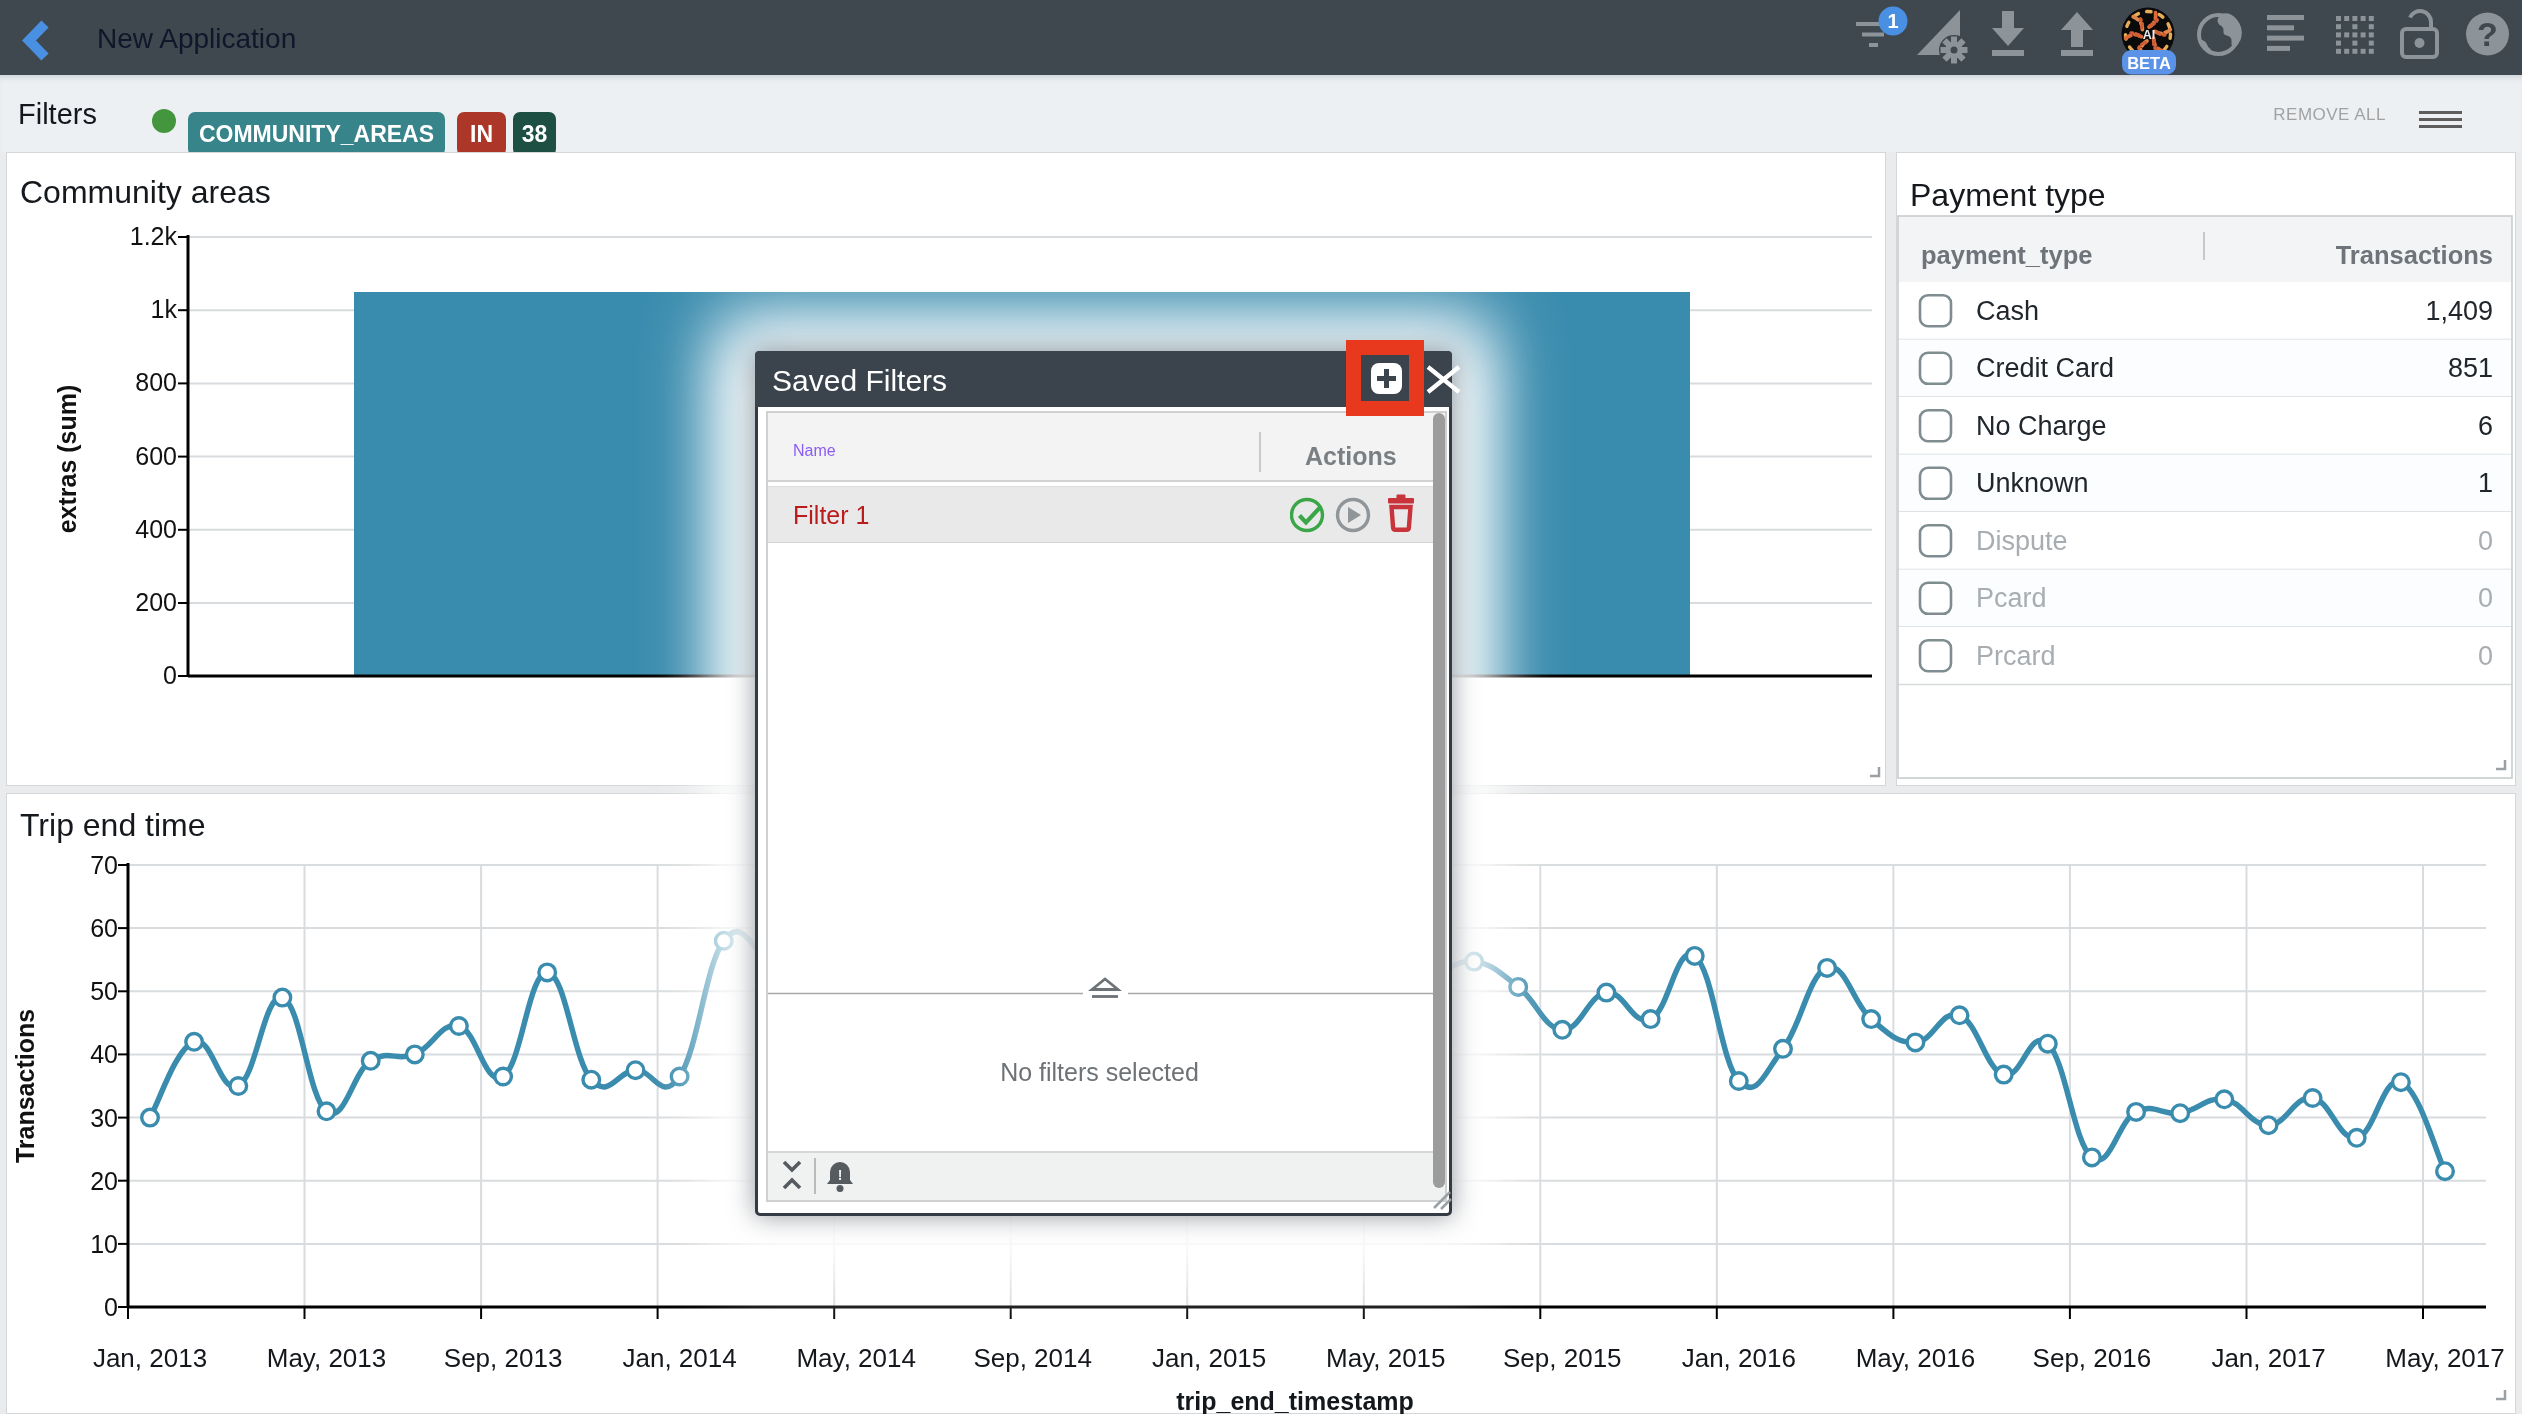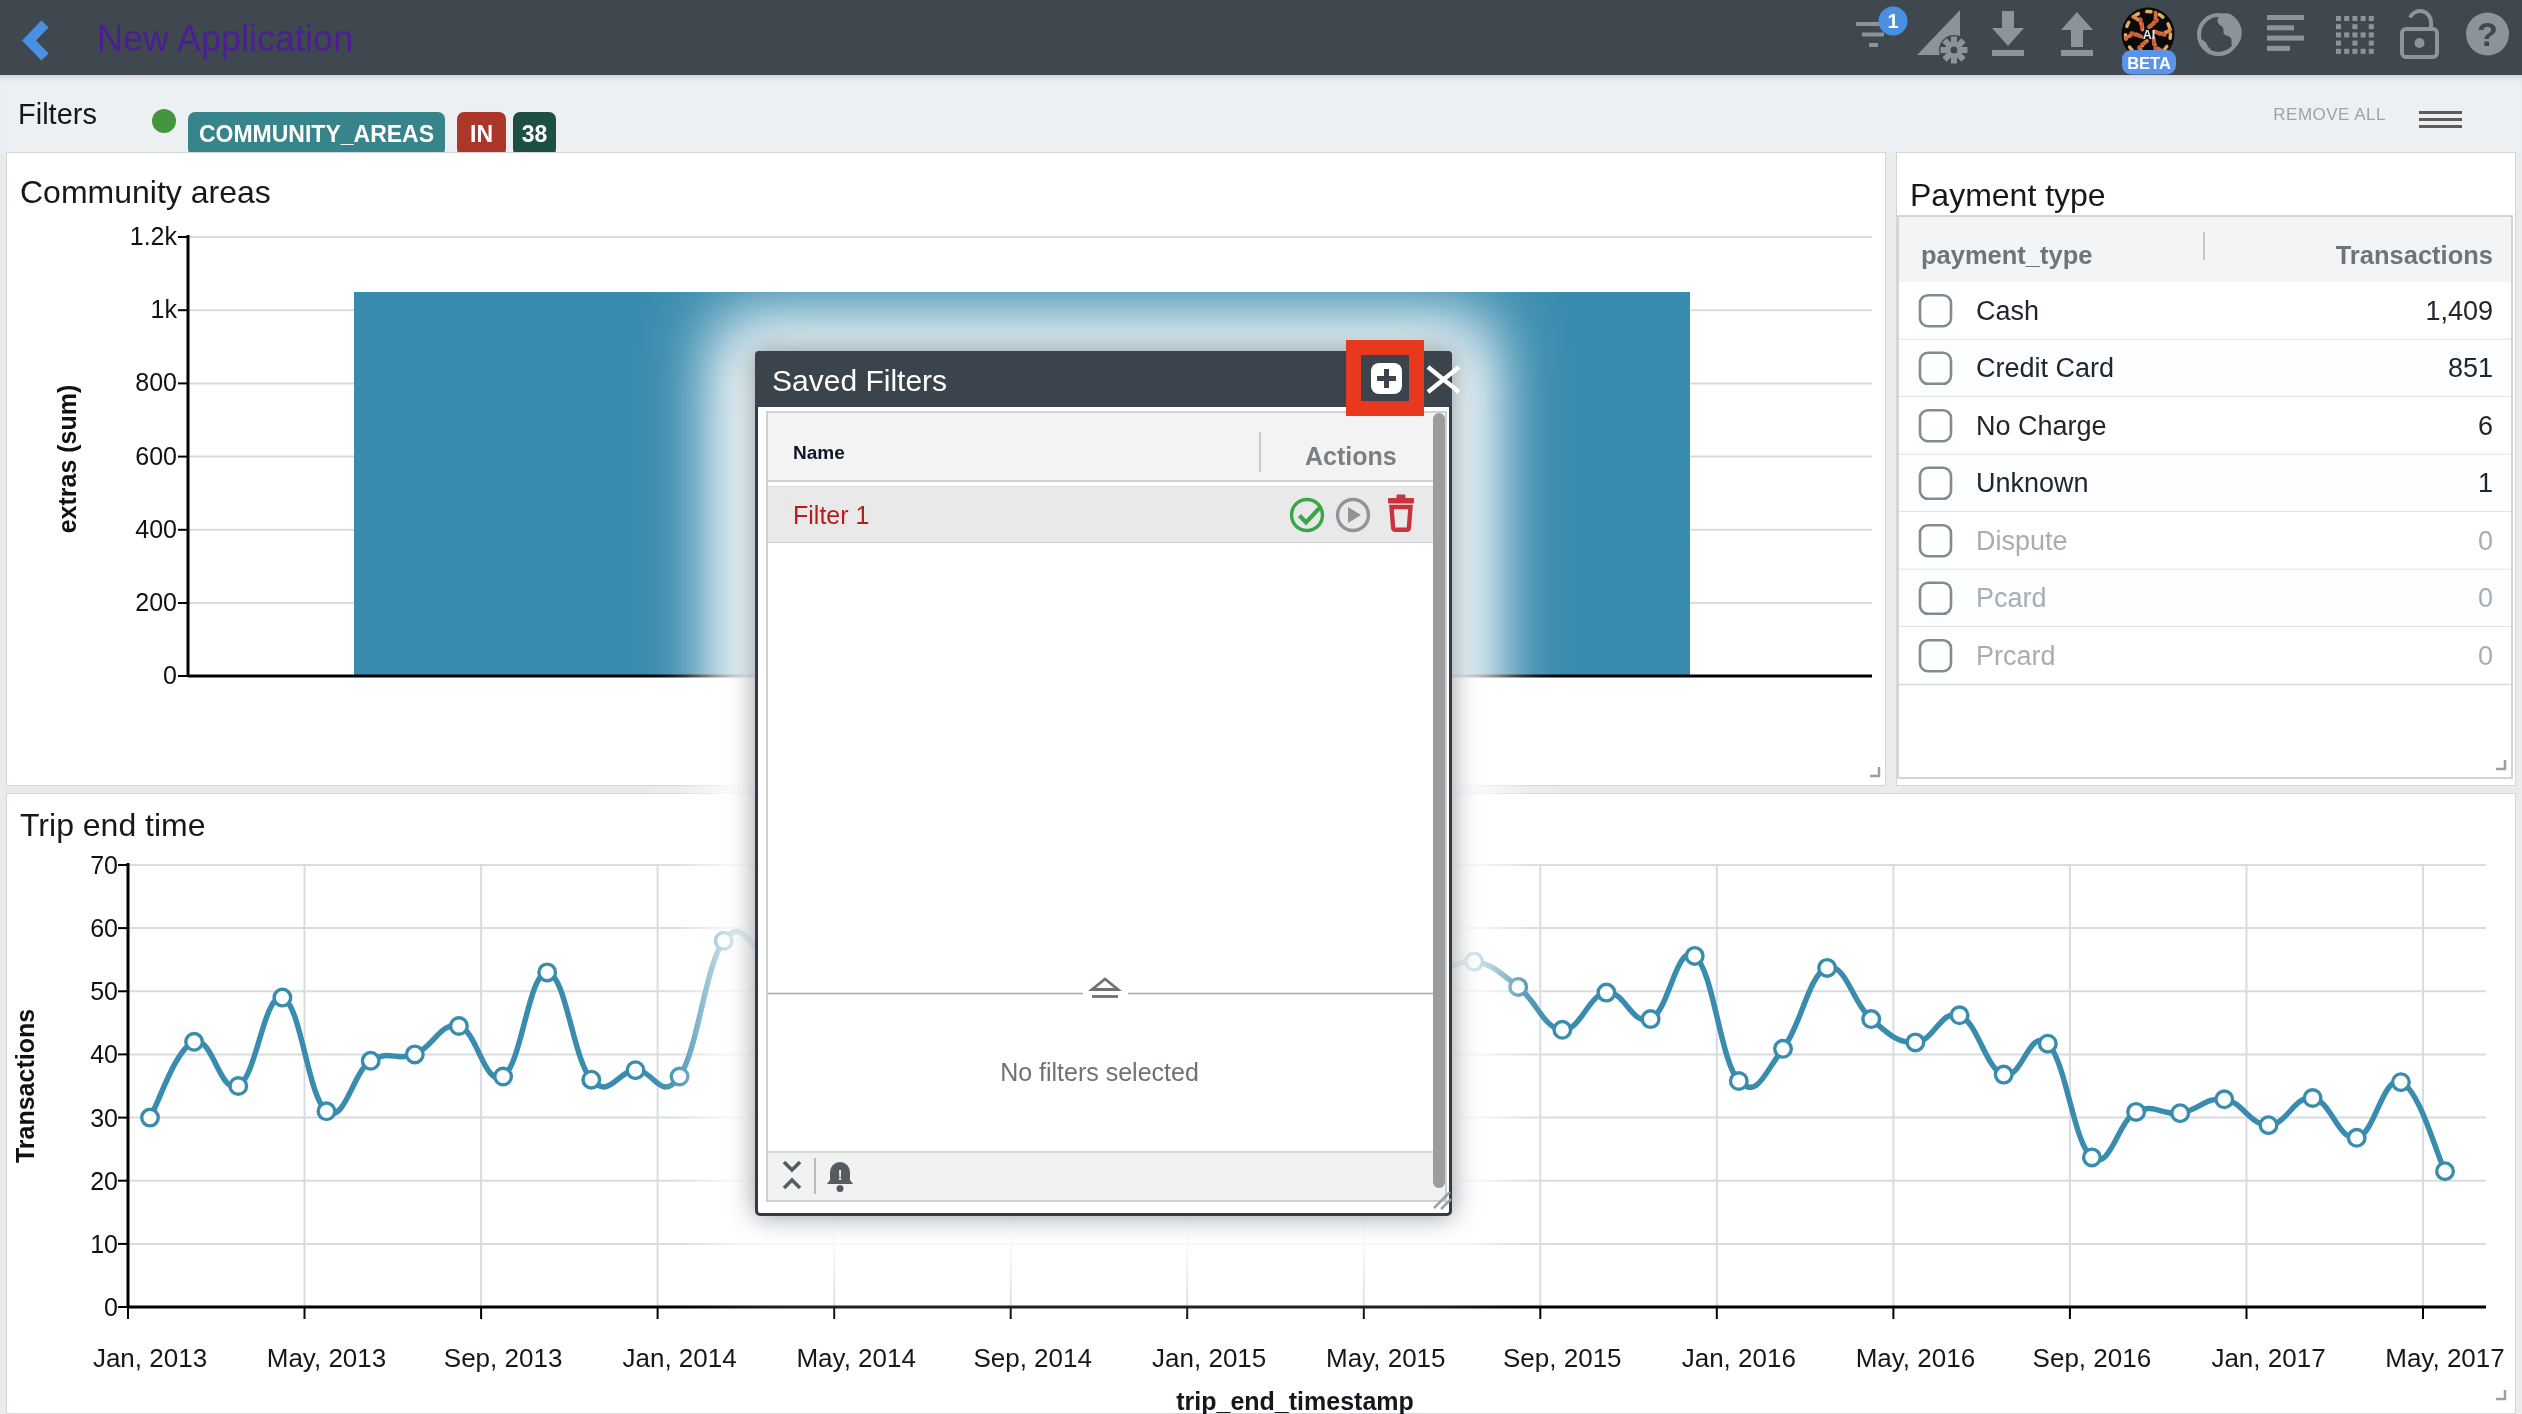--- a/index.html
+++ b/index.html
@@ -1,19 +1,19 @@
 <!DOCTYPE html>
 <html><head>
 <meta charset="utf-8">
 <style>
 html,body{margin:0;padding:0;}
 body{width:2522px;height:1414px;position:relative;overflow:hidden;background:#e9ebec;font-family:"Liberation Sans",sans-serif;}
 .abs{position:absolute;}
 #topbar{left:0;top:0;width:2522px;height:75px;background:#3f474f;}
-#title{left:97px;top:0;height:89px;line-height:77px;color:#4c1d95;font-size:36px;font-weight:400;}
+#title{left:97px;top:0;height:89px;line-height:77px;color:#0f172a;font-size:28px;font-weight:400;}
 #filterbar{left:0;top:75px;width:2522px;height:77px;background:#edf0f3;box-shadow:inset 0 6px 6px -4px rgba(100,110,120,0.25);}
 #filters-label{left:18px;top:75px;height:98px;line-height:79px;font-size:29px;color:#14181c;}
 .chip{top:112px;height:44px;border-radius:7px;color:#fff;font-weight:bold;font-size:23px;text-align:center;}
 #removeall{top:75px;right:136px;height:77px;line-height:79px;font-size:17px;color:#a2a2a2;letter-spacing:0.5px;}
 .panel{background:#fff;border:1px solid #d4d7d9;box-sizing:border-box;}
 #panelA{left:6px;top:152px;width:1880px;height:634px;}
 #panelB{left:1896px;top:152px;width:620px;height:634px;}
 #panelC{left:6px;top:793px;width:2510px;height:621px;}
 </style>
 </head>
@@ -343,21 +343,21 @@
     </g>
 </svg>
 <div class="abs" style="left:755px;top:351px;width:697px;height:865px;background:#fff;border:3px solid #333c44;border-radius:5px;box-sizing:border-box;box-shadow:0 0 26px rgba(40,50,60,0.5),0 0 70px 40px rgba(255,255,255,0.88),0 25px 60px 30px rgba(255,255,255,0.75);"></div>
 <div class="abs" style="left:755px;top:351px;width:697px;height:56px;background:#3b444c;border-radius:4px 4px 0 0;"></div>
 <div class="abs" style="left:772px;top:351px;height:40px;line-height:59px;color:#fff;font-size:30px;font-weight:500;">Saved Filters</div>
 <svg class="abs" style="left:1425px;top:364px" width="37" height="31" viewBox="0 0 37 31">
  <path d="M3,3 L34,28 M34,3 L3,28" stroke="#fff" stroke-width="4.4" fill="none"></path>
 </svg>
 <div class="abs" style="left:766px;top:411px;width:681px;height:791px;background:#fff;border:2px solid #cfd0d2;box-sizing:border-box;"></div>
 <div class="abs" style="left:768px;top:413px;width:677px;height:69px;background:#f3f3f3;border-bottom:2px solid #d2d2d2;box-sizing:border-box;"></div>
-<div class="abs" style="left:793px;top:442px;font-size:19px;font-weight:bold;color:#0f172a;">Name</div>
+<div class="abs" style="left:793px;top:442px;font-size:16px;font-weight:normal;color:#8b5cf6;">Name</div>
 <div class="abs" style="left:1305px;top:442px;font-size:25px;font-weight:bold;color:#7a7f84;">Actions</div>
 <div class="abs" style="left:1259px;top:432px;width:2px;height:40px;background:#c9c9c9;"></div>
 <div class="abs" style="left:768px;top:486px;width:677px;height:57px;background:#e9e9e9;border-top:1px solid #dcdcdc;border-bottom:1px solid #d2d2d2;box-sizing:border-box;"></div>
 <div class="abs" style="left:793px;top:501px;font-size:25px;color:#b91c1c;">Filter 1</div>
 <svg class="abs" style="left:1290px;top:493px" width="135" height="44" viewBox="0 0 135 44">
  <circle cx="17" cy="22" r="15.5" fill="none" stroke="#3aa648" stroke-width="3.4"></circle>
  <path d="M9.5,22.5 l6.5,7 l13.5,-14.5" fill="none" stroke="#3aa648" stroke-width="4.2"></path>
  <circle cx="63" cy="22" r="15.5" fill="none" stroke="#8f9598" stroke-width="3.4"></circle>
  <path d="M58,14 L71,22 L58,30 Z" fill="#8f9598"></path>
  <g fill="#c8333c">

